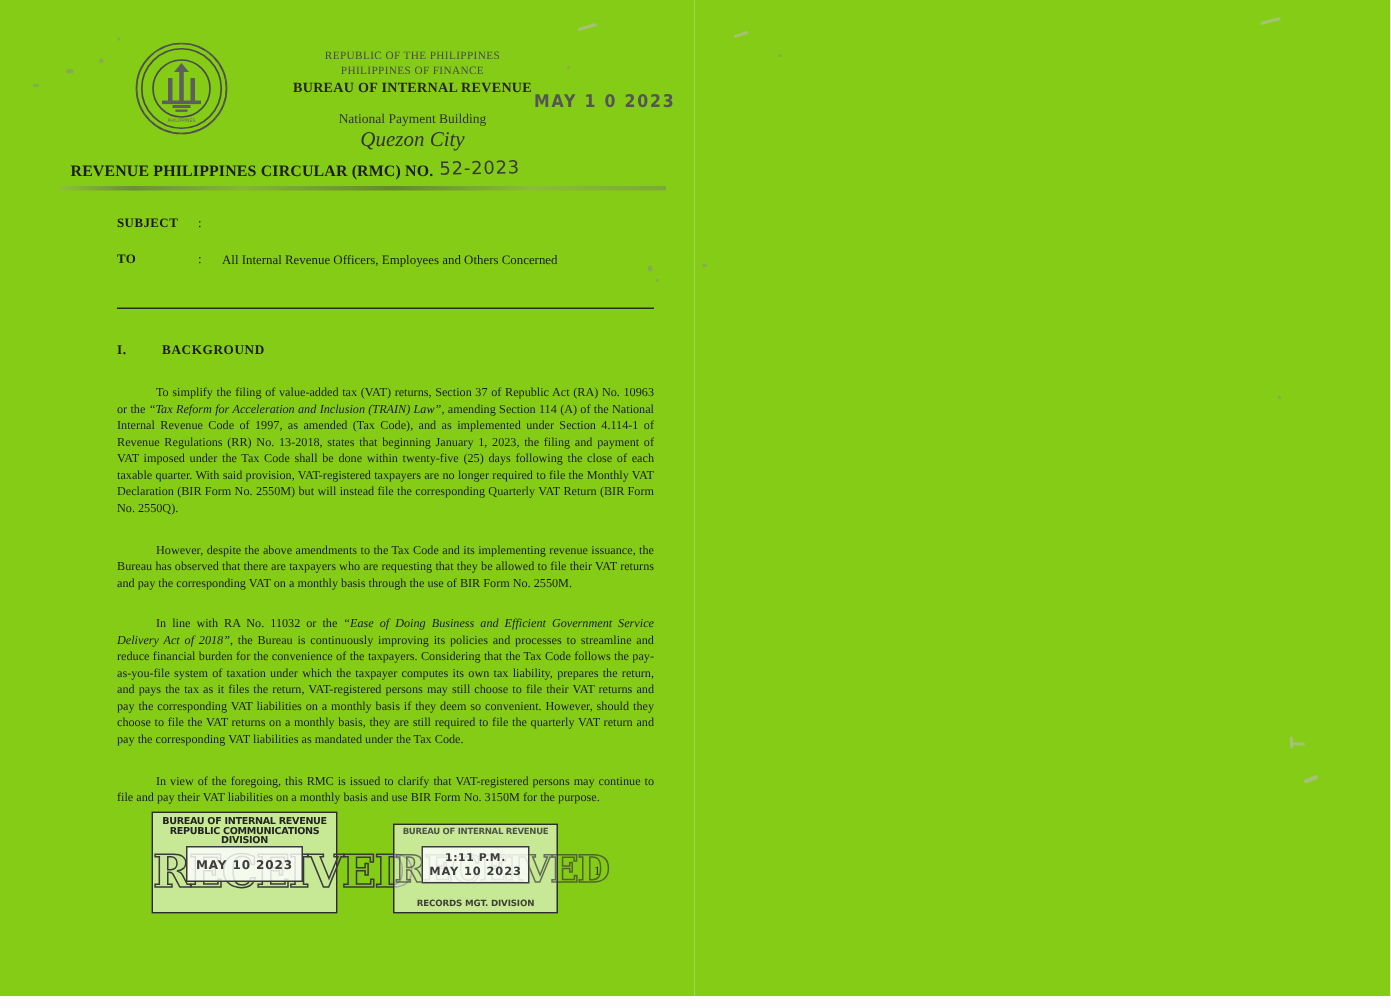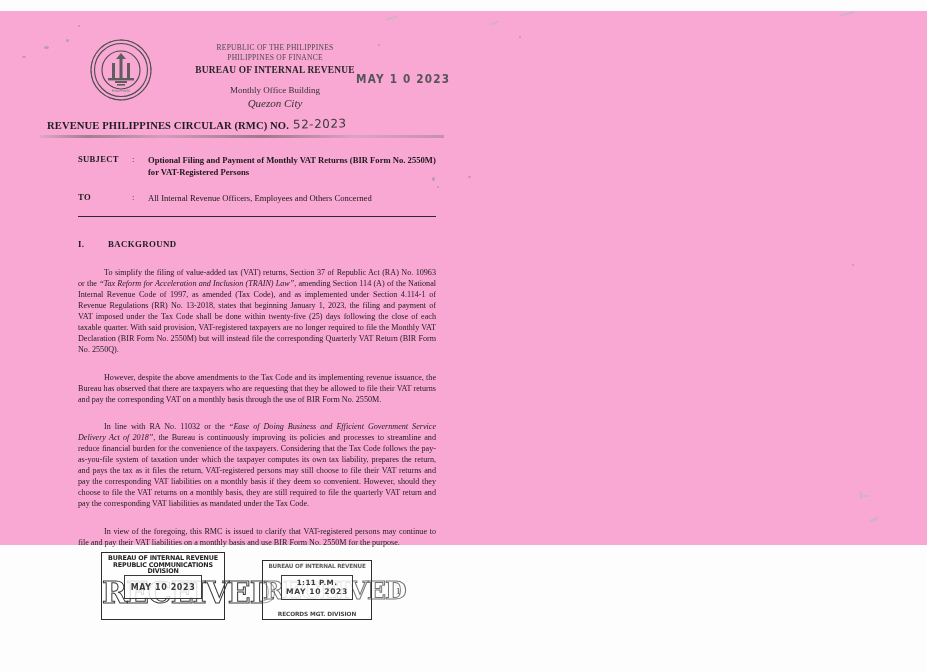--- a/index.html
+++ b/index.html
@@ -15,23 +15,23 @@
     color: #1a1a1a;
     position: relative;
   }
   .scan {
     position: absolute;
     inset: 0;
     background: #fdfdfd;
   }
   .page {
     position: absolute;
-    top: 11px;
-    height: 534px;
-    background: #f9a8d4;
+    top: 0;
+    height: 664px;
+    background: #84cc16;
   }
   .page-left { left: 0; width: 463px; }
   .page-right { left: 463px; width: 464px; }
 
   
   .letterhead {
     position: absolute;
     left: 0; top: 22px;
     width: 463px;
   }
@@ -59,21 +59,21 @@
     letter-spacing: .2px;
     color: #262626;
     margin-top: 1px;
   }
   .lh-l4 {
     font-size: 9px;
     margin-top: 7px;
     color: #333;
   }
   .lh-l5 {
-    font-size: 11px;
+    font-size: 14px;
     font-style: italic;
     color: #333;
   }
   .date-stamp {
     position: absolute;
     left: 356px; top: 62px;
     font-family: "DejaVu Sans", sans-serif;
     font-weight: bold;
     font-size: 10.5px;
     letter-spacing: 1.2px;
@@ -279,54 +279,53 @@
           </g>
           <g fill="#6a6a6a" font-family="DejaVu Sans" font-size="3.1">
             <text x="33" y="55" text-anchor="middle">PHILIPPINES</text>
           </g>
         </svg>
       </div>
       <div class="lh-text">
         <div class="lh-l1">REPUBLIC OF THE PHILIPPINES</div>
         <div class="lh-l2">PHILIPPINES OF FINANCE</div>
         <div class="lh-l3">BUREAU OF INTERNAL REVENUE</div>
-        <div class="lh-l4">Monthly Office Building</div>
+        <div class="lh-l4">National Payment Building</div>
         <div class="lh-l5">Quezon City</div>
       </div>
     </div>
 
     <div class="date-stamp">MAY 1 0 2023</div>
 
     <div class="rmc-title-row">
       <span class="rmc-title">REVENUE PHILIPPINES CIRCULAR (RMC) NO.</span><span class="rmc-number">52-2023</span>
     </div>
     <div class="rule-smudge"></div>
 
     <div class="meta-block">
       <div class="meta-row">
         <div class="meta-label">SUBJECT</div>
         <div class="meta-colon">:</div>
-        <div class="meta-value bold">Optional Filing and Payment of Monthly VAT Returns (BIR Form No. 2550M) for VAT-Registered Persons</div>
       </div>
       <div class="meta-row to">
         <div class="meta-label">TO</div>
         <div class="meta-colon">:</div>
         <div class="meta-value">All Internal Revenue Officers, Employees and Others Concerned</div>
       </div>
     </div>
     <div class="meta-hr"></div>
 
     <div class="body-col body-left">
       <div class="section-head sec-left">
         <span class="sec-num">I.</span><span>BACKGROUND</span>
       </div>
       <p class="para"><span>To simplify the filing of value-added tax (VAT) returns, Section 37 of Republic Act (RA) No. 10963 or the </span><span class="it">“Tax Reform for Acceleration and Inclusion (TRAIN) Law”</span><span>, amending Section 114 (A) of the National Internal Revenue Code of 1997, as amended (Tax Code), and as implemented under Section 4.114-1 of Revenue Regulations (RR) No. 13-2018, states that beginning January 1, 2023, the filing and payment of VAT imposed under the Tax Code shall be done within twenty-five (25) days following the close of each taxable quarter. With said provision, VAT-registered taxpayers are no longer required to file the Monthly VAT Declaration (BIR Form No. 2550M) but will instead file the corresponding Quarterly VAT Return (BIR Form No. 2550Q).</span></p>
       <p class="para">However, despite the above amendments to the Tax Code and its implementing revenue issuance, the Bureau has observed that there are taxpayers who are requesting that they be allowed to file their VAT returns and pay the corresponding VAT on a monthly basis through the use of BIR Form No. 2550M.</p>
       <p class="para"><span>In line with RA No. 11032 or the </span><span class="it">“Ease of Doing Business and Efficient Government Service Delivery Act of 2018”</span><span>, the Bureau is continuously improving its policies and processes to streamline and reduce financial burden for the convenience of the taxpayers. Considering that the Tax Code follows the pay-as-you-file system of taxation under which the taxpayer computes its own tax liability, prepares the return, and pays the tax as it files the return, VAT-registered persons may still choose to file their VAT returns and pay the corresponding VAT liabilities on a monthly basis if they deem so convenient. However, should they choose to file the VAT returns on a monthly basis, they are still required to file the quarterly VAT return and pay the corresponding VAT liabilities as mandated under the Tax Code.</span></p>
-      <p class="para last">In view of the foregoing, this RMC is issued to clarify that VAT-registered persons may continue to file and pay their VAT liabilities on a monthly basis and use BIR Form No. 2550M for the purpose.</p>
+      <p class="para last">In view of the foregoing, this RMC is issued to clarify that VAT-registered persons may continue to file and pay their VAT liabilities on a monthly basis and use BIR Form No. 3150M for the purpose.</p>
     </div>
 
     <div class="stamp" id="stamp-icd">
       <div class="stamp-hdr">
         <div>BUREAU OF INTERNAL REVENUE</div>
         <div>REPUBLIC COMMUNICATIONS DIVISION</div>
       </div>
       <div class="received-word">RECEIVED</div>
       <div class="inner-box">
         <div class="inner-date">MAY 10 2023</div>

